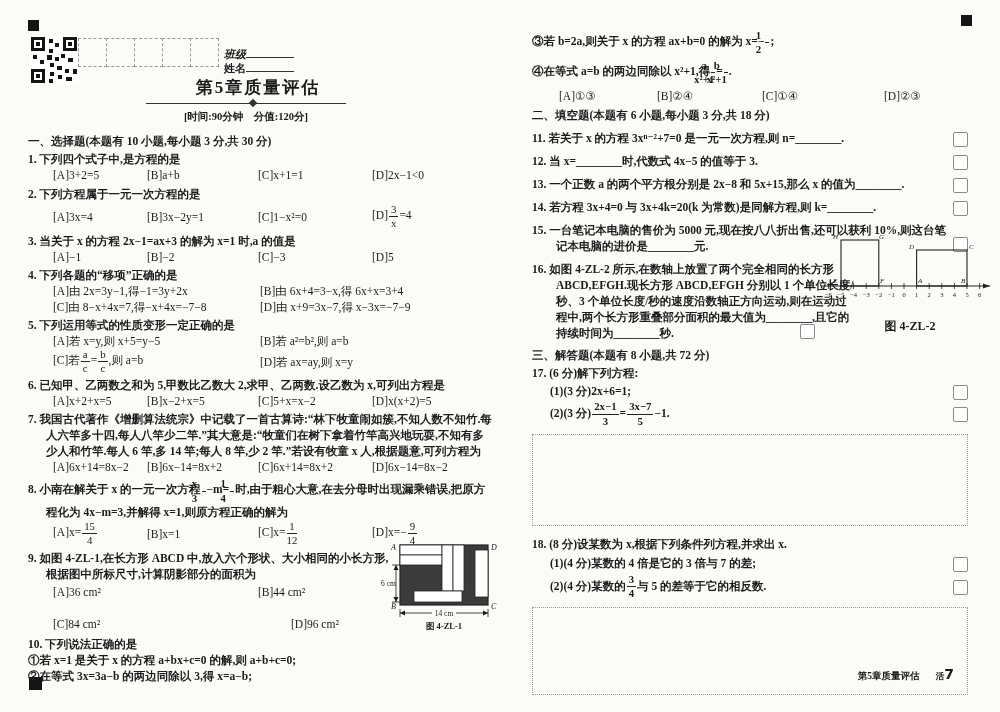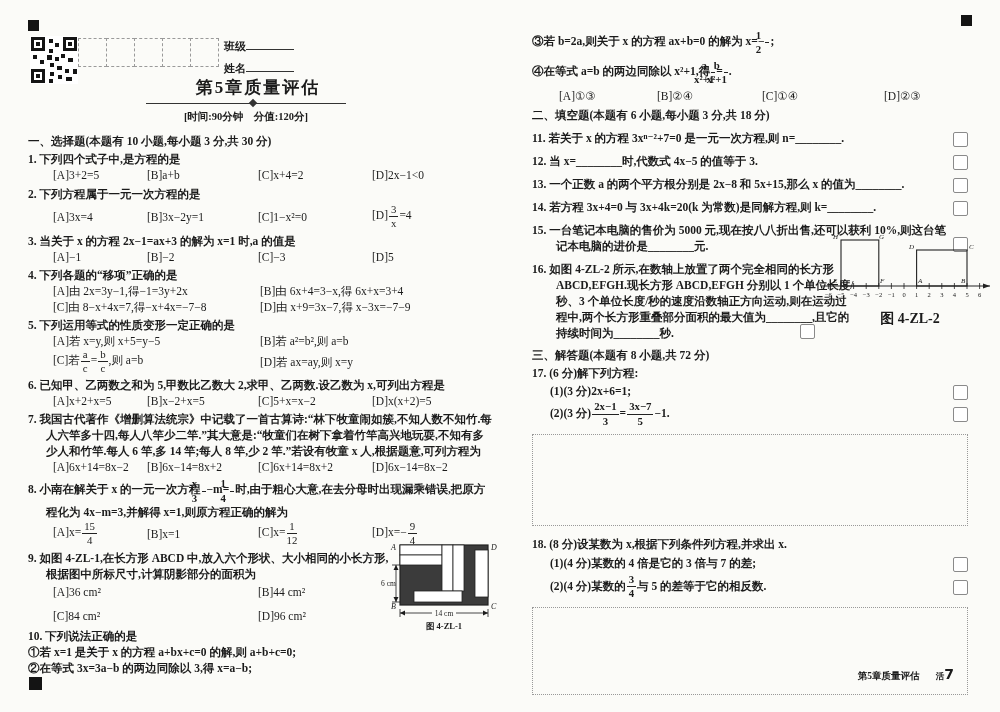--- a/index.html
+++ b/index.html
@@ -34,21 +34,21 @@
   .fr{position:relative;padding-left:24px;text-indent:-24px;padding-right:26px;font-weight:bold;margin-top:7px;}
   .cbx{position:absolute;width:13px;height:13px;border:1px solid #8a8a8a;border-radius:2px;background:#fff;}
   .cbx-r{right:0;top:2px;}
   .cbx-b{right:0;bottom:2px;}
   .frac{display:inline-flex;flex-direction:column;vertical-align:middle;text-align:center;
         line-height:1.05;margin:0 1px;font-size:0.94em;}
   .fnum{border-bottom:1px solid #222;padding:0 2px 1px;}
   .fden{padding-top:1px;}
   .ansbox{border:1px dotted #999;background:#fbfbf8;}
   .fig{position:absolute;text-align:center;}
-  .figcap{font-size:14px;font-weight:bold;margin-top:1px;}
+  .figcap{font-size:12px;font-weight:bold;margin-top:8px;}
   .footer{position:absolute;right:46px;bottom:28px;font-size:9.5px;font-weight:bold;}
   .footer .big{font-size:14px;font-family:"DejaVu Sans",sans-serif;}
   svg text{font-family:"Liberation Serif","DejaVu Serif",serif;}
 </style>
 </head>
 <body>
 
 <div class="page">
 
   <div class="mark" style="left:28px;top:20px;width:11px;height:11px;"></div>
@@ -89,40 +89,40 @@
   </svg>
 
   <div class="scoreboxes">
     <div class="sbox"></div>
     <div class="sbox"></div>
     <div class="sbox"></div>
     <div class="sbox"></div>
     <div class="sbox"></div>
   </div>
 
-  <div class="idline" style="top:38px;">
+  <div class="idline" style="top:46px;font-style:italic;">
     <span>班级</span><span class="ul"></span>
   </div>
   <div class="idline" style="top:60px;">
     <span>姓名</span><span class="ul"></span>
   </div>
 
   <div class="title">第5章质量评估</div>
   <div class="titleline"></div>
   <div class="diamond"></div>
   <div class="meta">[时间:90分钟　分值:120分]</div>
 
   <div class="col col-left">
     <div class="sec">一、选择题(本题有 10 小题,每小题 3 分,共 30 分)</div>
 
     <div class="stem" style="margin-top:2px;">1. 下列四个式子中,是方程的是</div>
     <div class="opts o4">
       <span class="opt">[A]3+2=5</span>
       <span class="opt">[B]a+b</span>
-      <span class="opt">[C]x+4=2</span>
+      <span class="opt">[C]x+1=1</span>
       <span class="opt">[D]2x−1&lt;0</span>
     </div>
 
     <div class="stem" style="margin-top:3px;">2. 下列方程属于一元一次方程的是</div>
     <div class="opts o4" style="margin-top:2px;align-items:center;">
       <span class="opt">[A]3x=4</span>
       <span class="opt">[B]3x−2y=1</span>
       <span class="opt">[C]1−x²=0</span>
       <span class="opt">[D]<span class="frac">
             <span class="fnum">3</span>
@@ -197,21 +197,21 @@
             <span class="fnum">9</span>
             <span class="fden">4</span>
           </span></span>
     </div>
 
     <div class="stem" style="margin-top:3px;width:352px;">9. 如图 4-ZL-1,在长方形 ABCD 中,放入六个形状、大小相同的小长方形,根据图中所标尺寸,计算阴影部分的面积为</div>
     <div class="opts o2n" style="margin-top:2px;">
       <span class="opt">[A]36 cm²</span>
       <span class="opt">[B]44 cm²</span>
     </div>
-    <div class="opts o2n" style="margin-top:8px;">
+    <div class="opts o2n" style="margin-top:16px;gap:33px;">
       <span class="opt">[C]84 cm²</span>
       <span class="opt">[D]96 cm²</span>
     </div>
 
     <div class="fig" style="left:352px;top:406px;width:128px;">
       <svg width="128" height="92" viewBox="0 0 128 92">
         <rect x="20" y="6" width="88" height="60" fill="#3b3b3b" stroke="#222" stroke-width="1.2"></rect>
         <g fill="#fff" stroke="#222" stroke-width="0.8">
           <rect x="20" y="6" width="42" height="10"></rect>
           <rect x="20" y="16" width="42" height="10"></rect>

